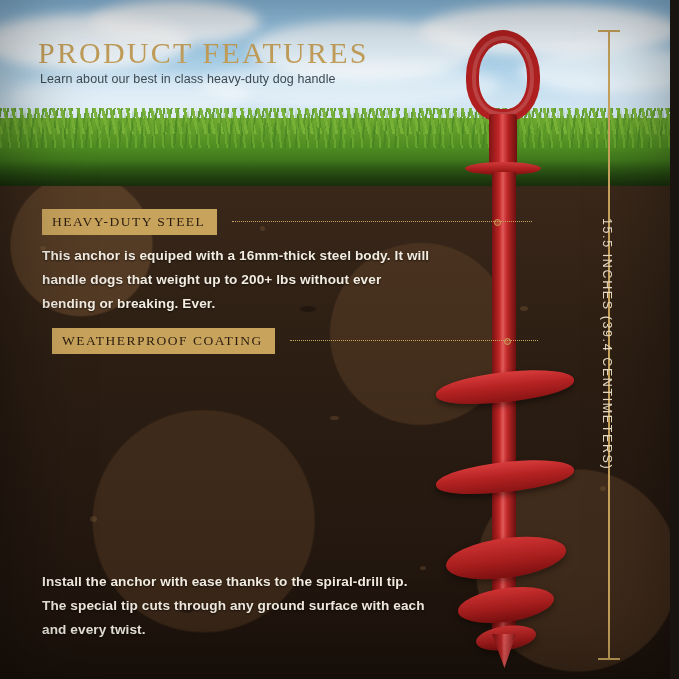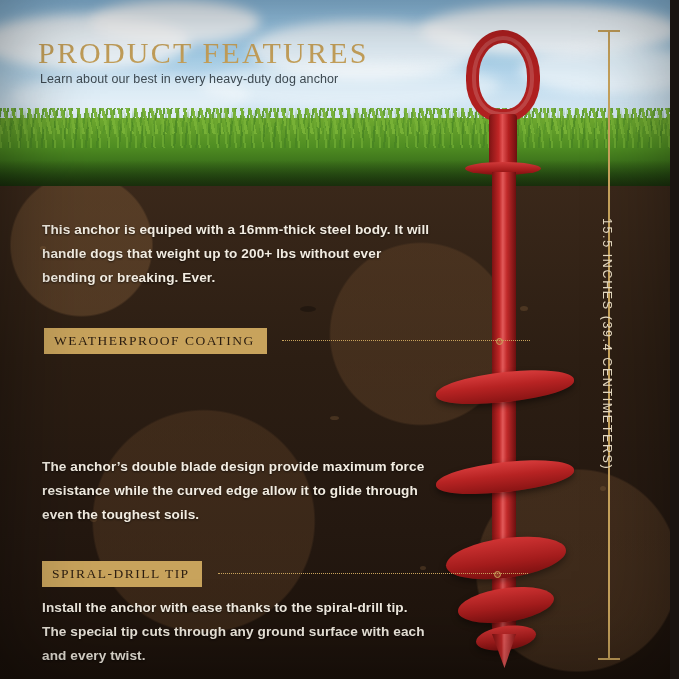--- a/index.html
+++ b/index.html
@@ -197,21 +197,21 @@
     <div class="speck" style="left:90px;top:330px;width:7px;height:6px;"></div>
     <div class="speck" style="left:420px;top:380px;width:6px;height:4px;"></div>
     <div class="speck" style="left:520px;top:120px;width:8px;height:5px;"></div>
     <div class="speck" style="left:600px;top:300px;width:6px;height:5px;"></div>
     <div class="dark" style="left:180px;top:420px;width:14px;height:7px;"></div>
     <div class="dark" style="left:300px;top:120px;width:16px;height:6px;"></div>
     <div class="dark" style="left:480px;top:450px;width:18px;height:8px;"></div>
   </div>
 
   <div class="title">PRODUCT FEATURES</div>
-  <div class="subtitle">Learn about our best in every heavy-duty dog anchor</div>
+  <div class="subtitle">Learn about our best in class heavy-duty dog handle</div>
 
   <div class="anchor">
     <div class="eye"></div>
     <div class="eye-sheen"></div>
     <div class="neck"></div>
     <div class="collar"></div>
     <div class="shaft"></div>
     <div class="blade blade2"></div>
     <div class="blade blade3"></div>
     <div class="flight f1"></div>
@@ -219,38 +219,37 @@
     <div class="flight f3"></div>
     <div class="tip"></div>
   </div>
 
   <div class="ruler-line"></div>
   <div class="ruler-cap" style="top:30px;"></div>
   <div class="ruler-cap" style="top:658px;"></div>
   <div class="ruler-label">15.5 INCHES (39.4 CENTIMETERS)</div>
 
   <div class="callout" style="left:42px;top:209px;">
+    <div class="tagwrap">
+      <span class="tag">HEAVY-DUTY STEEL</span>
+      <span class="dots" style="left:190px;width:300px;"></span>
+      <span class="dot-end" style="left:452px;"></span>
+    </div>
     <div class="body">This anchor is equiped with a 16mm-thick steel body. It will handle dogs that weight up to 200+ lbs without ever bending or breaking. Ever.</div>
   </div>
 
-  <div class="callout" style="left:44px;top:328px;">
+  <div class="callout" style="left:52px;top:328px;">
     <div class="tagwrap">
       <span class="tag">WEATHERPROOF COATING</span>
       <span class="dots" style="left:238px;width:248px;"></span>
       <span class="dot-end" style="left:452px;"></span>
     </div>
   </div>
 
   <div class="callout" style="left:42px;top:446px;">
-    <div class="body">The anchor’s double blade design provide maximum force resistance while the curved edge allow it to glide through even the toughest soils.</div>
   </div>
 
   <div class="callout" style="left:42px;top:561px;">
-    <div class="tagwrap">
-      <span class="tag">SPIRAL-DRILL TIP</span>
-      <span class="dots" style="left:176px;width:310px;"></span>
-      <span class="dot-end" style="left:452px;"></span>
-    </div>
     <div class="body">Install the anchor with ease thanks to the spiral-drill tip. The special tip cuts through any ground surface with each and every twist.</div>
   </div>
 
   <div class="vignette"></div>
 </div>
 
 </body></html>

